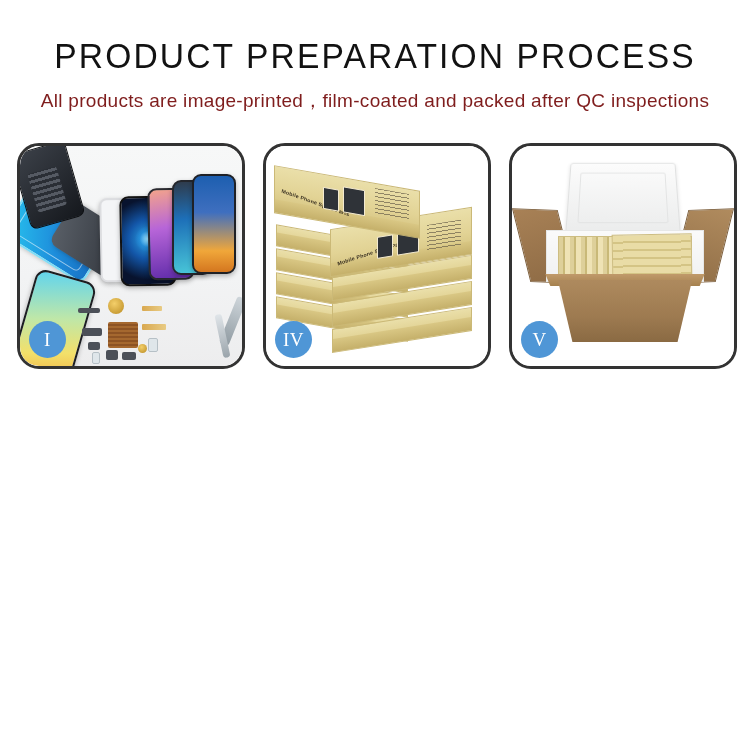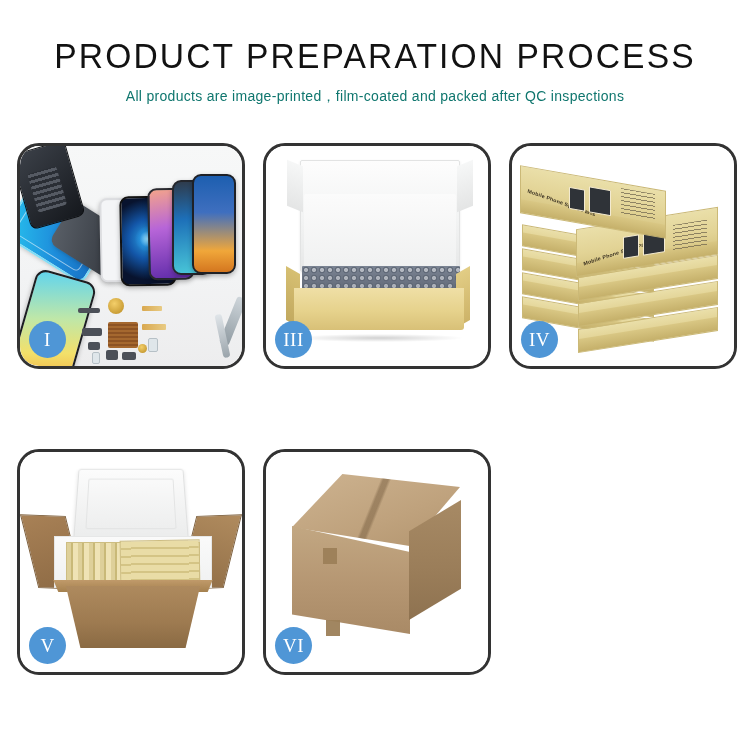--- a/index.html
+++ b/index.html
@@ -20,24 +20,24 @@
     font-weight: 400;
     letter-spacing: 2.2px;
     color: #121212;
     line-height: 40px;
     transform: scaleX(0.96);
     white-space: nowrap;
   }
   .subtitle {
     margin-top: 12px;
     font-family: "Liberation Sans", sans-serif;
-    font-size: 14px;
+    font-size: 19px;
     font-weight: 400;
     letter-spacing: 0.3px;
-    color: #0f766e;
+    color: #7f1d1d;
     white-space: nowrap;
   }
 
   
   .grid {
     position:absolute; left:17px; top:143px;
     width:716px; height:532px;
     display:grid;
     grid-template-columns: repeat(3, 228px);
     grid-template-rows: repeat(2, 226px);
@@ -383,32 +383,20 @@
         <div class="chip glass" style="left:72px;  top:206px; width:8px;  height:12px;"></div>
         <div class="chip gold" style="left:118px; top:198px; width:9px;  height:9px;"></div>
         <div class="chip glass" style="left:128px; top:192px; width:10px; height:14px;"></div>
         <div class="tool"></div>
         <div class="tool2"></div>
       </div>
       <div class="badge">I</div>
     </div>
 
 
-    <div class="panel">
-      <div class="panel-inner p3">
-        <div class="box3-lid"></div>
-        <div class="box3-foam"></div>
-        <div class="box3-bubble"></div>
-        <div class="box3-left"></div>
-        <div class="box3-right"></div>
-        <div class="box3-front"></div>
-        <div class="box3-shadow"></div>
-      </div>
-      <div class="badge">III</div>
-    </div>
 
     <div class="panel">
       <div class="panel-inner p4">
         <div class="stack">
 
           <div class="kbox" style="left:4px;  top:148px; width:132px; height:22px; transform:skewY(10deg);">
               <div class="side"></div>
             </div>
           <div class="kbox" style="left:4px;  top:124px; width:132px; height:22px; transform:skewY(10deg);">
               <div class="side"></div>
@@ -458,26 +446,15 @@
         <div class="foam-lid"></div>
         <div class="carton-top"></div>
         <div class="inner-boxes"></div>
         <div class="inner-boxes2"></div>
         <div class="carton-rim"></div>
         <div class="carton-front"></div>
       </div>
       <div class="badge">V</div>
     </div>
 
-    <div class="panel">
-      <div class="panel-inner p6">
-        <div class="c6-top"></div>
-        <div class="c6-seam"></div>
-        <div class="c6-left"></div>
-        <div class="c6-right"></div>
-        <div class="c6-tape" style="left:57px;  top:96px;  width:14px; height:16px;"></div>
-        <div class="c6-tape" style="left:60px;  top:168px; width:14px; height:16px;"></div>
-      </div>
-      <div class="badge">VI</div>
-    </div>
 
   </div>
 </div>
 
 </body></html>

